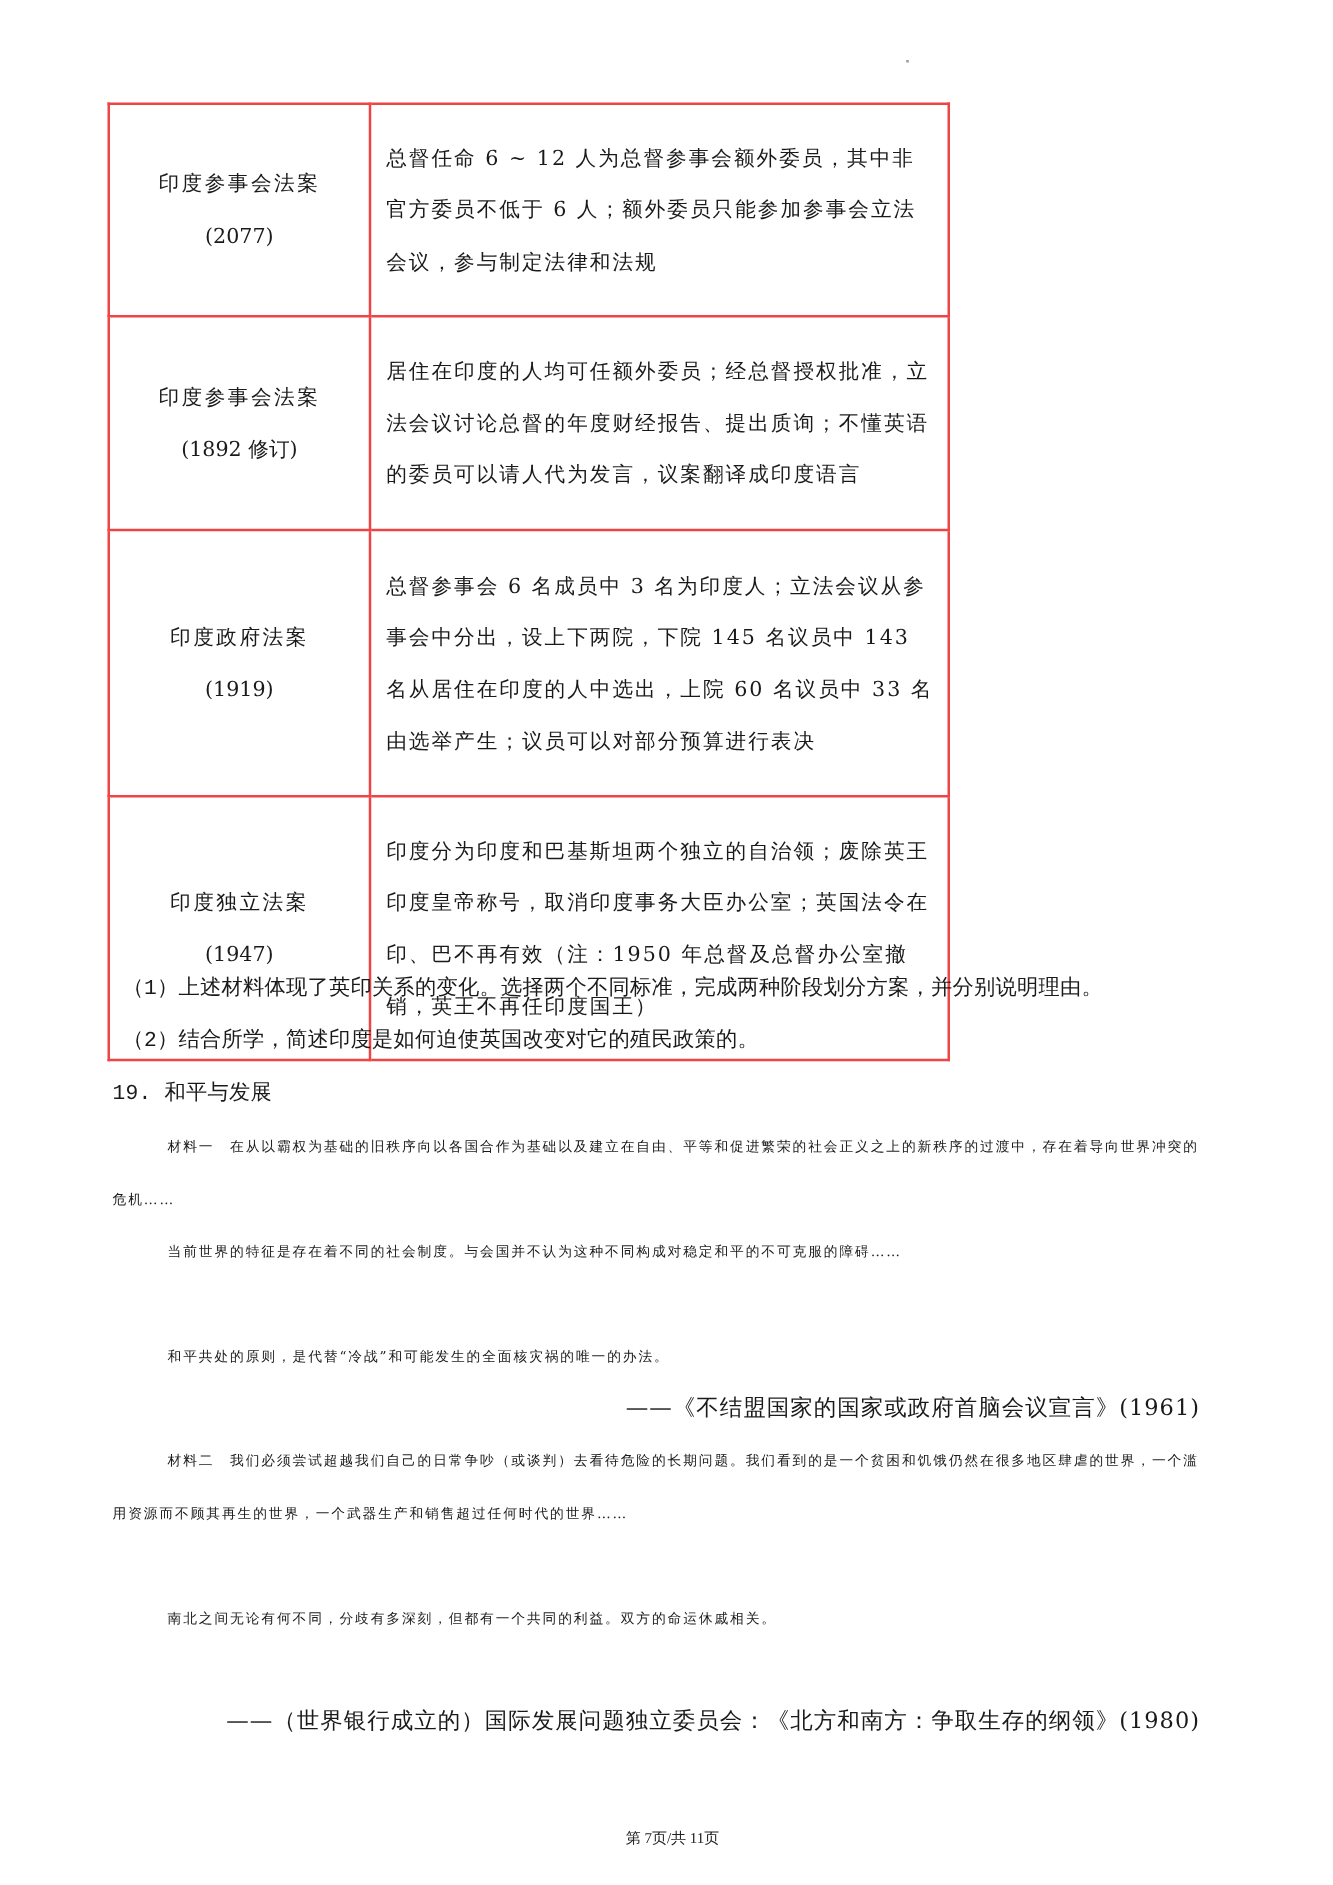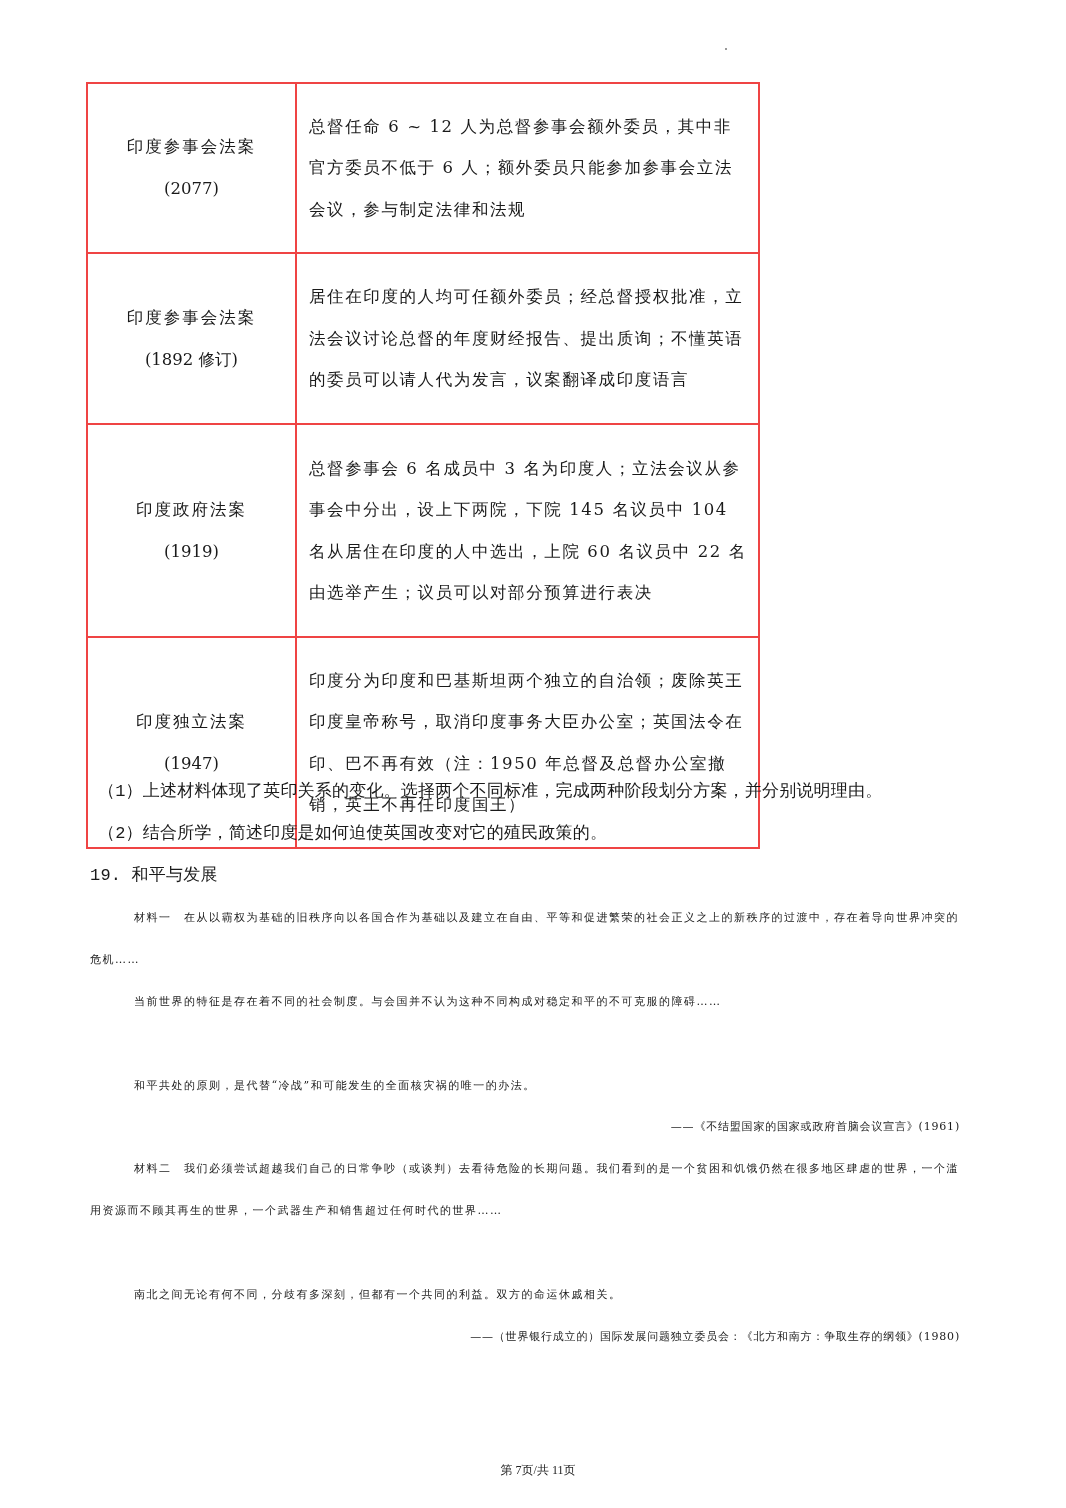--- a/index.html
+++ b/index.html
@@ -21,21 +21,21 @@
     .r2 td { height: 137px; margin-left: 42px; }
     .r3 td { height: 179px; }
     .r4 td { height: 177px; }
     .name .year { display: block; letter-spacing: 0; }
     .name .title { display: block; letter-spacing: 2px; }
 
     .para { position: absolute; font-size: 17.5px; line-height: 42px; white-space: nowrap; }
     .q { font-family: Liberation Mono, monospace; font-size: 17px; letter-spacing: 0.2px; }
     .mat { left: 90px; width: 875px; white-space: normal; letter-spacing: 1.5px; font-size: 11px; }
     .indent { text-indent: 44px; }
-    .src { right: 106px; text-align: right; font-size: 11px; letter-spacing: 0.8px; }
+    .src { right: 106px; text-align: right; font-size: 18px; letter-spacing: 0.8px; }
     .footer { position: absolute; top: 1462px; left: 5px; width: 1066px; text-align: center;
       font-family: "Liberation Serif", serif; font-size: 12px; color: #222; }
   </style>
 </head>
 <body>
 
 <div class="dot"></div>
 
 <table class="law">
   <tbody>
@@ -51,21 +51,21 @@
       <span class="title">印度参事会法案</span>
       <span class="year">(1892 修订)</span>
     </td>
     <td class="desc">居住在印度的人均可任额外委员；经总督授权批准，立法会议讨论总督的年度财经报告、提出质询；不懂英语的委员可以请人代为发言，议案翻译成印度语言</td>
   </tr>
   <tr class="r3">
     <td class="name">
       <span class="title">印度政府法案</span>
       <span class="year">(1919)</span>
     </td>
-    <td class="desc">总督参事会 6 名成员中 3 名为印度人；立法会议从参事会中分出，设上下两院，下院 145 名议员中 104 名从居住在印度的人中选出，上院 60 名议员中 22 名由选举产生；议员可以对部分预算进行表决</td>
+    <td class="desc">总督参事会 6 名成员中 3 名为印度人；立法会议从参事会中分出，设上下两院，下院 145 名议员中 143 名从居住在印度的人中选出，上院 60 名议员中 33 名由选举产生；议员可以对部分预算进行表决</td>
   </tr>
   <tr class="r4">
     <td class="name">
       <span class="title">印度独立法案</span>
       <span class="year">(1947)</span>
     </td>
     <td class="desc">印度分为印度和巴基斯坦两个独立的自治领；废除英王印度皇帝称号，取消印度事务大臣办公室；英国法令在印、巴不再有效（注：1950 年总督及总督办公室撤销，英王不再任印度国王）</td>
   </tr>
 </tbody>
   </table>
@@ -74,15 +74,15 @@
 <div class="para q" style="left:98px; top:813px;">（2）结合所学，简述印度是如何迫使英国改变对它的殖民政策的。</div>
 <div class="para q" style="left:90px; top:855px;">19. 和平与发展</div>
 
 <div class="para mat indent" style="top:897px;">材料一　在从以霸权为基础的旧秩序向以各国合作为基础以及建立在自由、平等和促进繁荣的社会正义之上的新秩序的过渡中，存在着导向世界冲突的危机……</div>
 <div class="para mat indent" style="top:981px;">当前世界的特征是存在着不同的社会制度。与会国并不认为这种不同构成对稳定和平的不可克服的障碍……</div>
 <div class="para mat indent" style="top:1065px;">和平共处的原则，是代替“冷战”和可能发生的全面核灾祸的唯一的办法。</div>
 <div class="para src" style="top:1106px;">——《不结盟国家的国家或政府首脑会议宣言》(1961)</div>
 
 <div class="para mat indent" style="top:1148px;">材料二　我们必须尝试超越我们自己的日常争吵（或谈判）去看待危险的长期问题。我们看到的是一个贫困和饥饿仍然在很多地区肆虐的世界，一个滥用资源而不顾其再生的世界，一个武器生产和销售超过任何时代的世界……</div>
 <div class="para mat indent" style="top:1274px;">南北之间无论有何不同，分歧有多深刻，但都有一个共同的利益。双方的命运休戚相关。</div>
-<div class="para src" style="top:1316px;">——（世界银行成立的）国际发展问题独立委员会：《北方和南方：争取生存的纲领》(1980)</div>
+<div class="para src" style="top:1356px;">——（世界银行成立的）国际发展问题独立委员会：《北方和南方：争取生存的纲领》(1980)</div>
 
 <div class="footer">第 7页/共 11页</div>
 
 </body></html>

